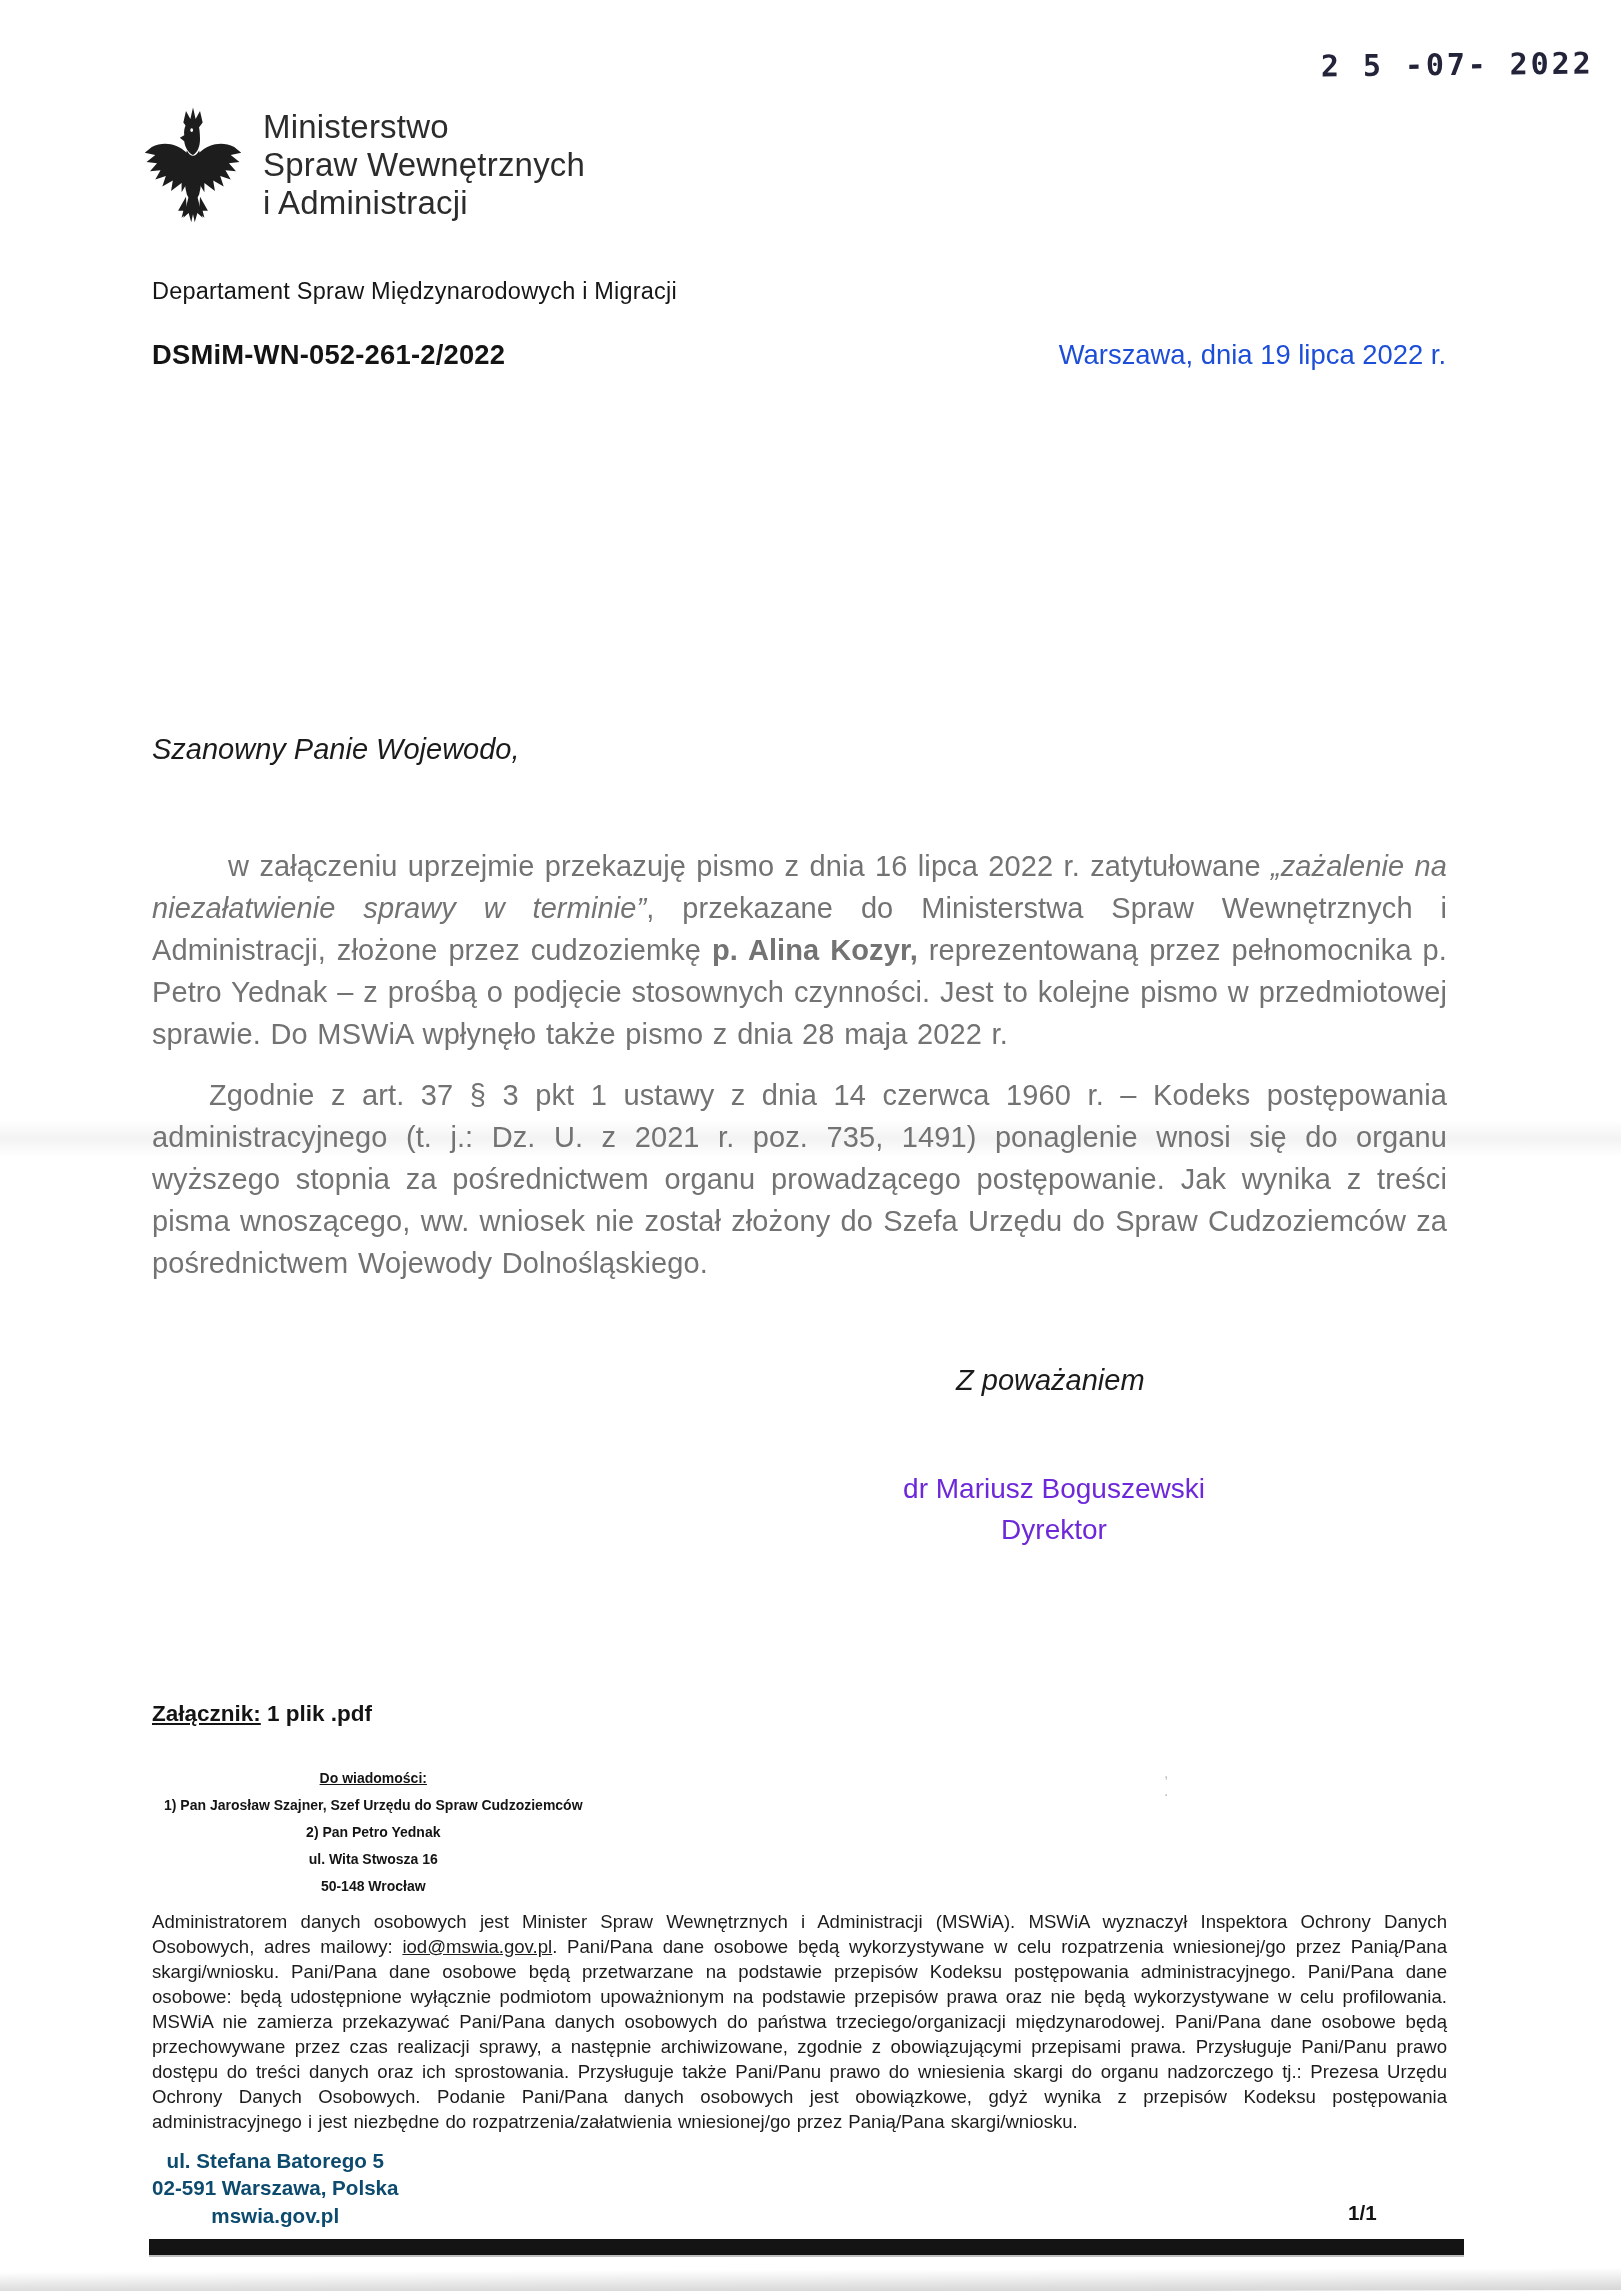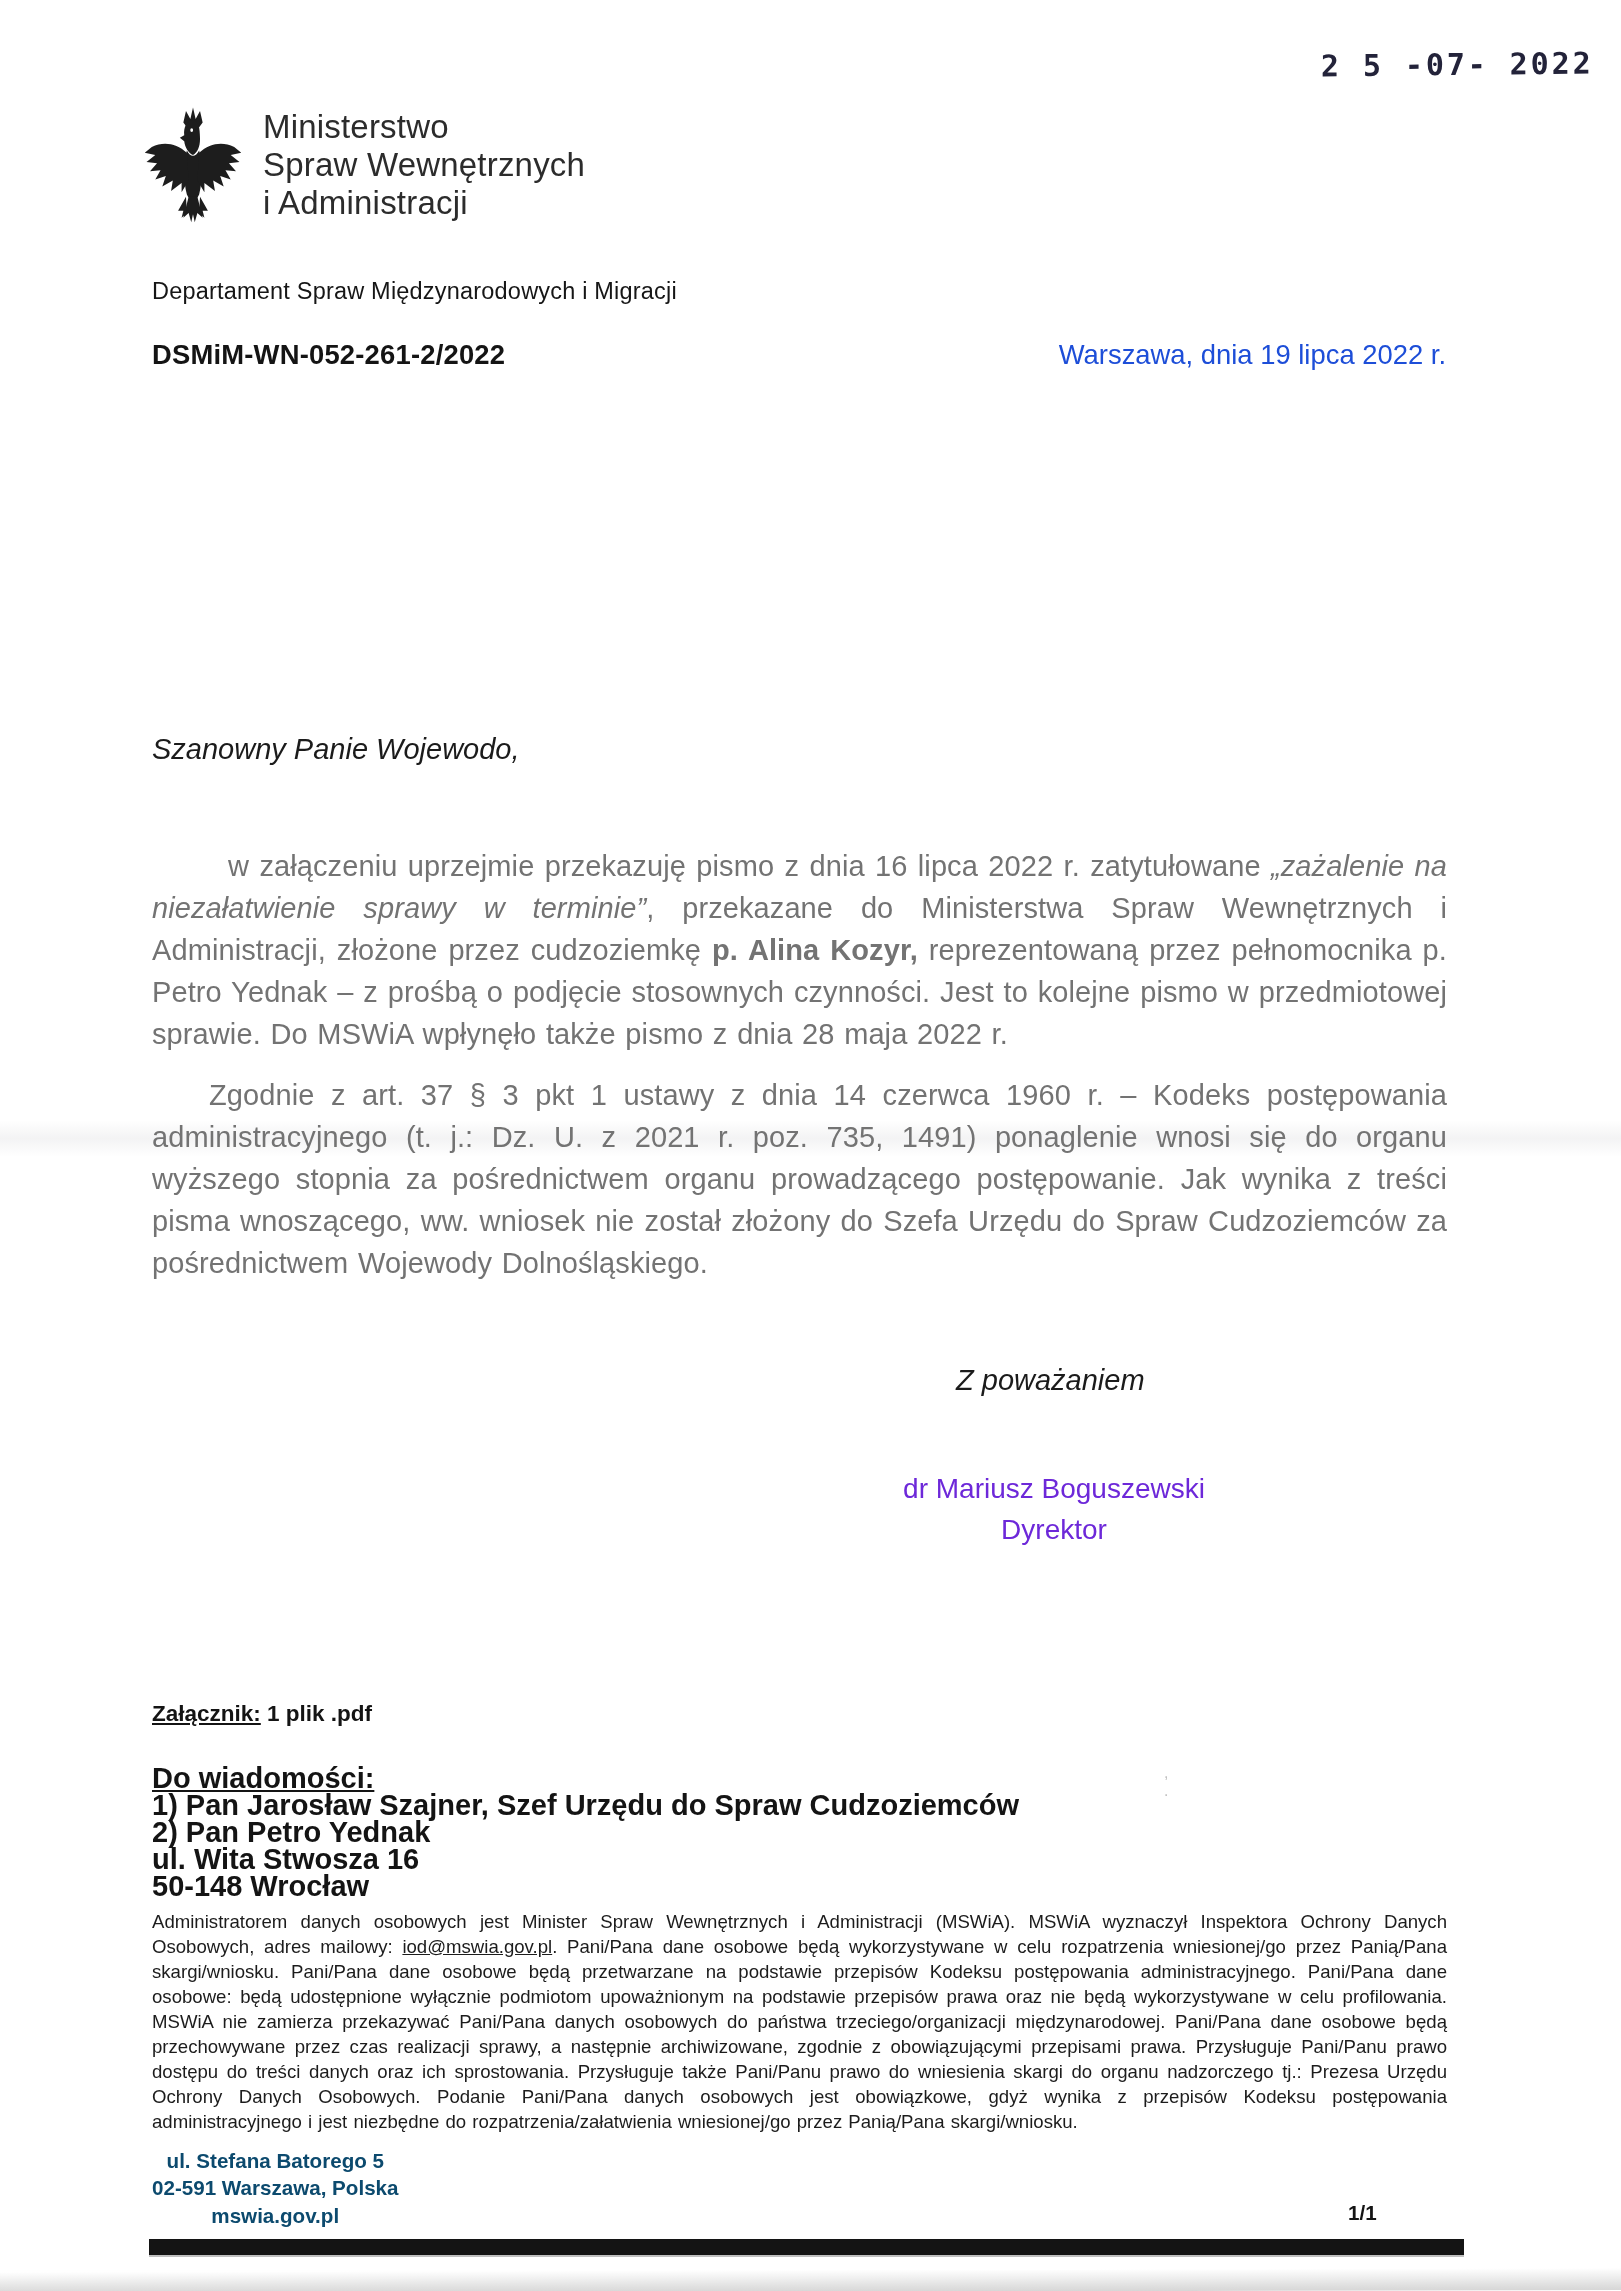--- a/index.html
+++ b/index.html
@@ -98,22 +98,22 @@
     font-size:24.5px;font-style:italic;color:#1b1b1b;
   }
 
   .attachment{
     left:152px;top:1701px;
     font-size:22.5px;font-weight:700;color:#141414;
   }
   .attachment .lbl{text-decoration:underline;}
 
   .cc{
-    left:152px;top:1765px;
-    font-size:29px;font-weight:700;line-height:27px;color:#141414;
+    left:164px;top:1765px;
+    font-size:14px;font-weight:700;line-height:27px;color:#141414;text-align:center;
   }
   .cc .cc-heading{text-decoration:underline;}
 
   .privacy{
     left:152px;top:1909px;width:1295px;
     font-size:18.6px;line-height:25px;
     text-align:justify;color:#1c1c1c;word-spacing:1px;
   }
   .privacy .email{text-decoration:underline;font-weight:500;}
 

